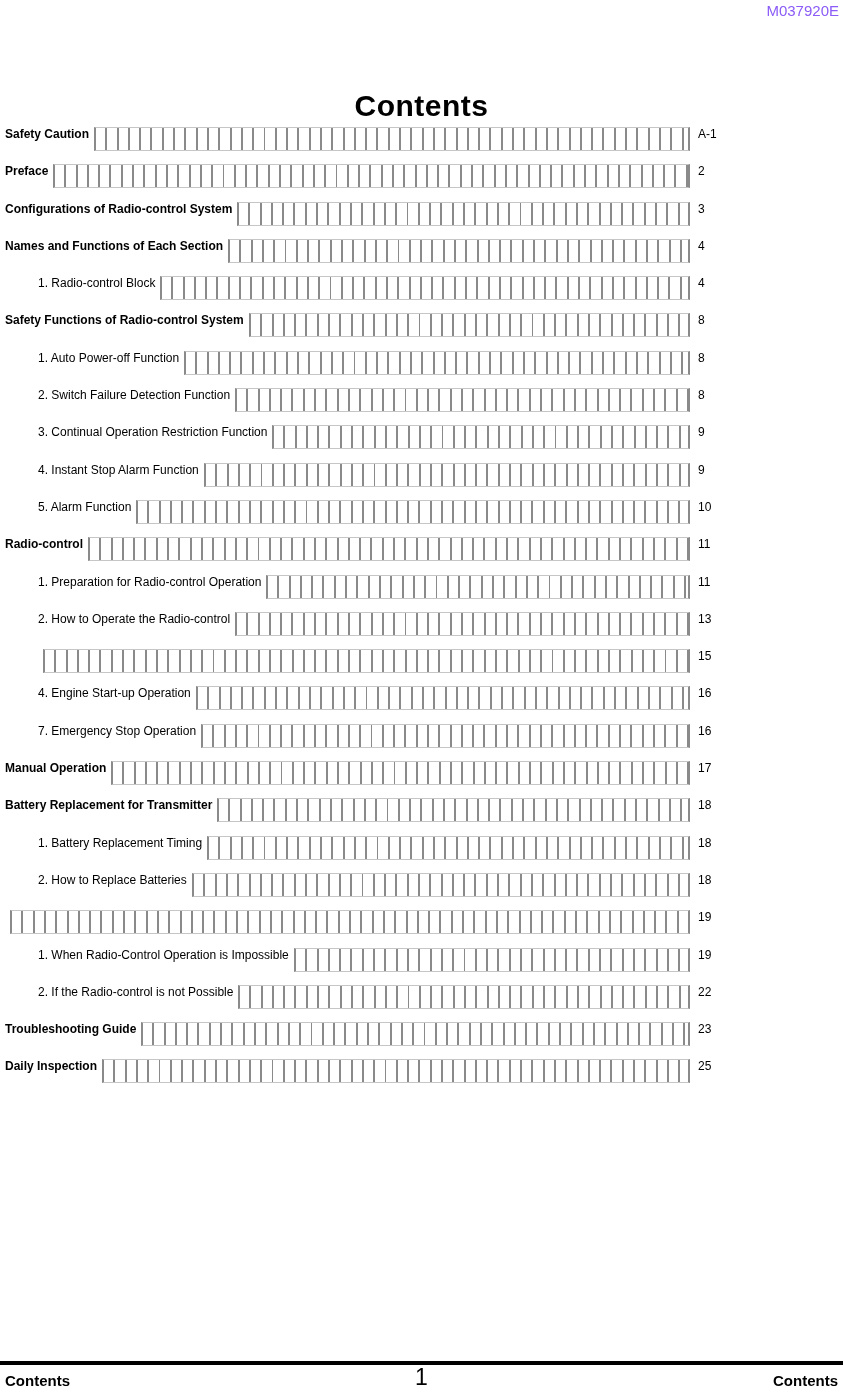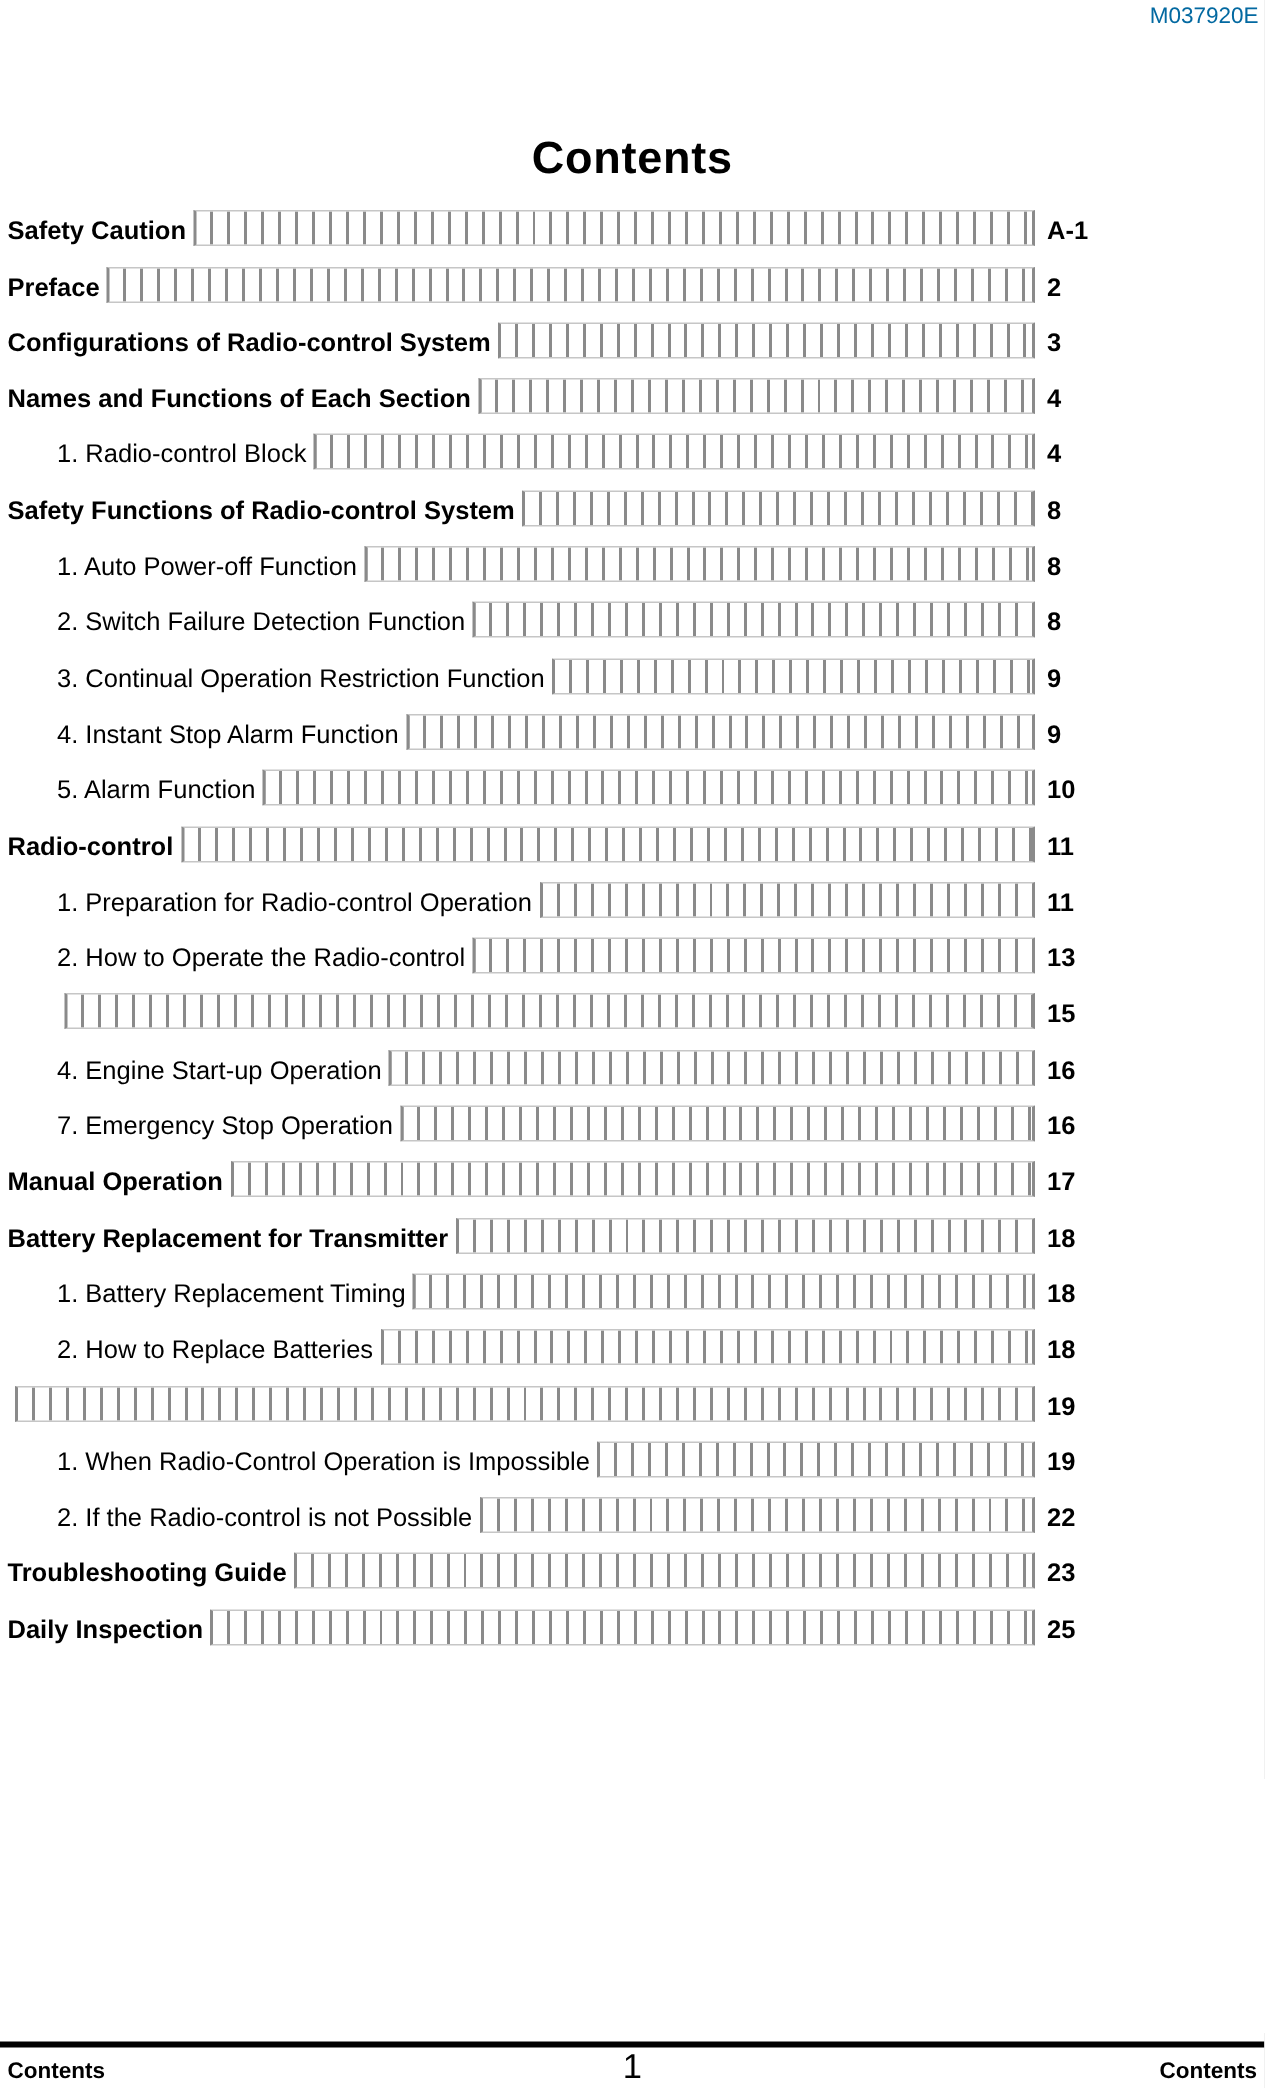--- a/index.html
+++ b/index.html
@@ -7,37 +7,37 @@
     position:relative;
     width:843px;height:1392px;
     background:#ffffff;
     font-family:"Liberation Sans","DejaVu Sans",sans-serif;
     color:#000;
     overflow:hidden;
     margin:0 auto;
   }
   .doc-code{
     position:absolute;top:2px;right:4px;
-    font-size:15px;line-height:18px;color:#0369a1;
+    font-size:15px;line-height:18px;color:#8b5cf6;
   }
   .title{
     margin:86px 0 0 0;
     text-align:center;
     font-size:30px;line-height:40px;
     font-weight:bold;
     letter-spacing:0.5px;
   }
   .toc{
     margin:1px 95px 0 5px; 
   }
   .row{
     display:flex;
-    align-items:flex-end;
+    align-items:flex-start;
     height:37.3px;
-    font-size:17px;
+    font-size:12px;
     white-space:nowrap;
   }
   .row.b .label{font-weight:bold;}
   .row.l1{padding-left:33px;}
   .label{flex:0 0 auto;}
   .leader{
     flex:1 1 auto;
     height:24px;
     margin:0 8px 0 5px;
     box-sizing:border-box;
@@ -47,21 +47,21 @@
     border-right:2px solid #8a8a8a;
     background-image:repeating-linear-gradient(
       to right,
       transparent 0px, transparent 9.3px,
       #8a8a8a 9.3px, #8a8a8a 11.3px
     );
   }
   .num{
     flex:0 0 auto;
     width:50px;
-    font-weight:bold;
+    font-weight:normal;
     text-align:left;
   }
   .footer-rule{
     position:absolute;
     left:0;right:0;
     top:1361px;
     height:4px;
     background:#000;
   }
   .footer{

